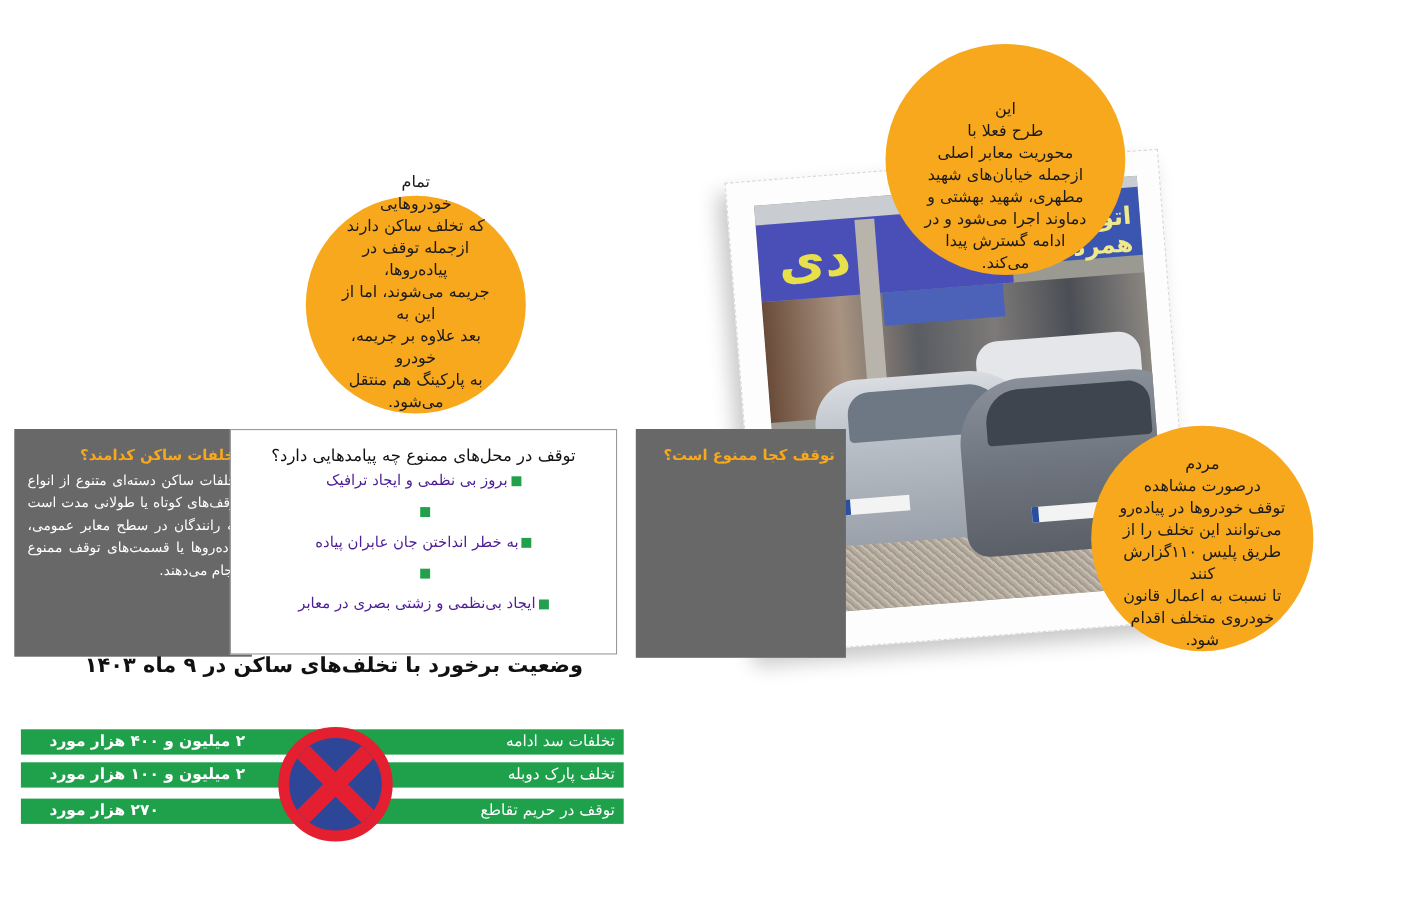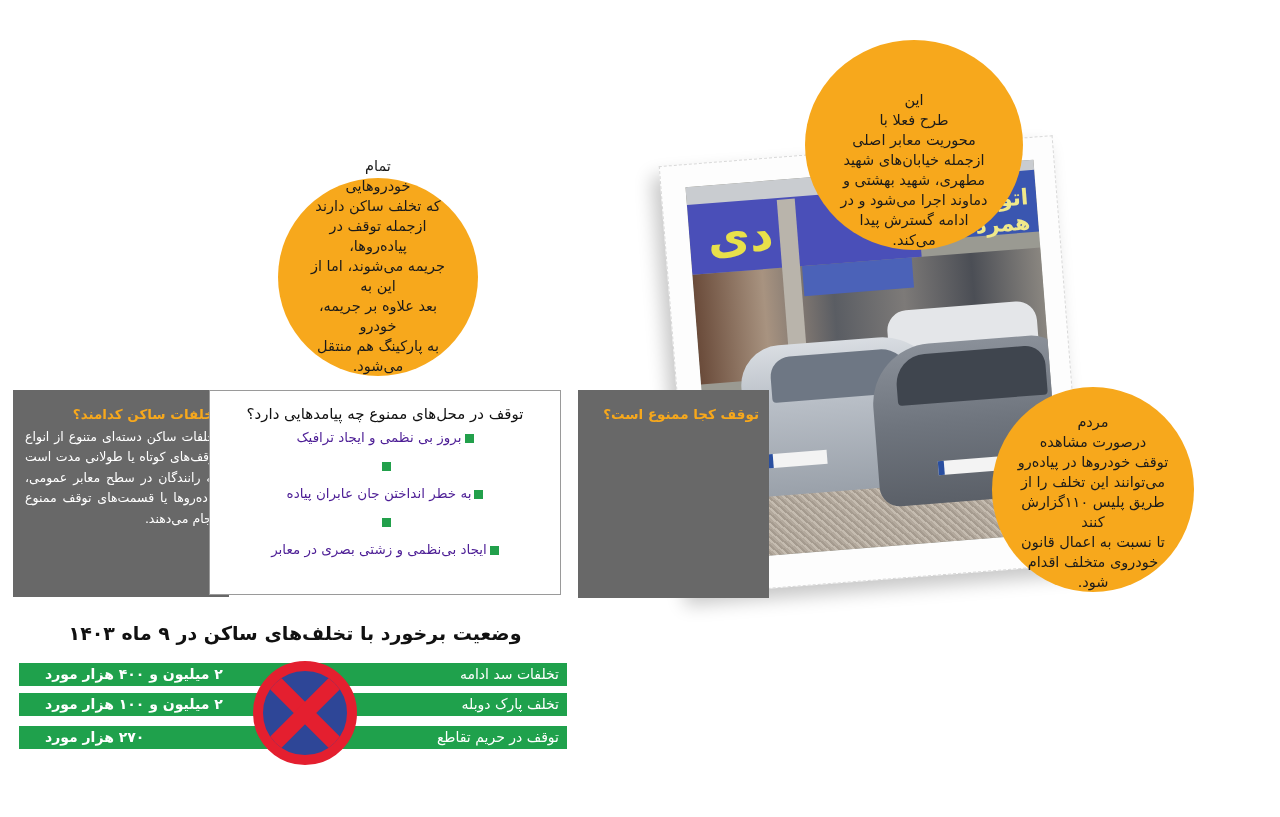--- a/index.html
+++ b/index.html
@@ -59,21 +59,21 @@
     position: absolute; left: 209px; top: 390px; width: 352px; height: 205px;
     border: 1px solid #9a9a9a; background: #fff; padding: 14px 12px 10px 12px; text-align: center;
   }
   #box-consequences h2 { font-size: 15px; font-weight: normal; color: #111; margin-bottom: 0; }
   #box-consequences ul { list-style: none; }
   #box-consequences li { font-size: 13.5px; color: #4c1d95; line-height: 28px; }
   #box-consequences li .sq { display: inline-block; width: 9px; height: 9px; background: #22a04b; margin-left: 3px; vertical-align: middle; }
 
   
   #stats-title {
-    position: absolute; left: 60px; top: 622px; width: 470px; text-align: center;
+    position: absolute; left: 60px; top: 594px; width: 470px; text-align: right;
     font-size: 19px; font-weight: bold; color: #111;
   }
   .stat-row {
     position: absolute; left: 19px; width: 548px; height: 23px; background: #1fa14c;
     color: #fff; font-size: 14px; line-height: 23px;
   }
   .stat-row .label { position: absolute; right: 8px; top: 0; }
   .stat-row .value { position: absolute; left: 26px; top: 0; font-weight: bold; }
   #row-0 { top: 663px; }
   #row-1 { top: 693px; }

